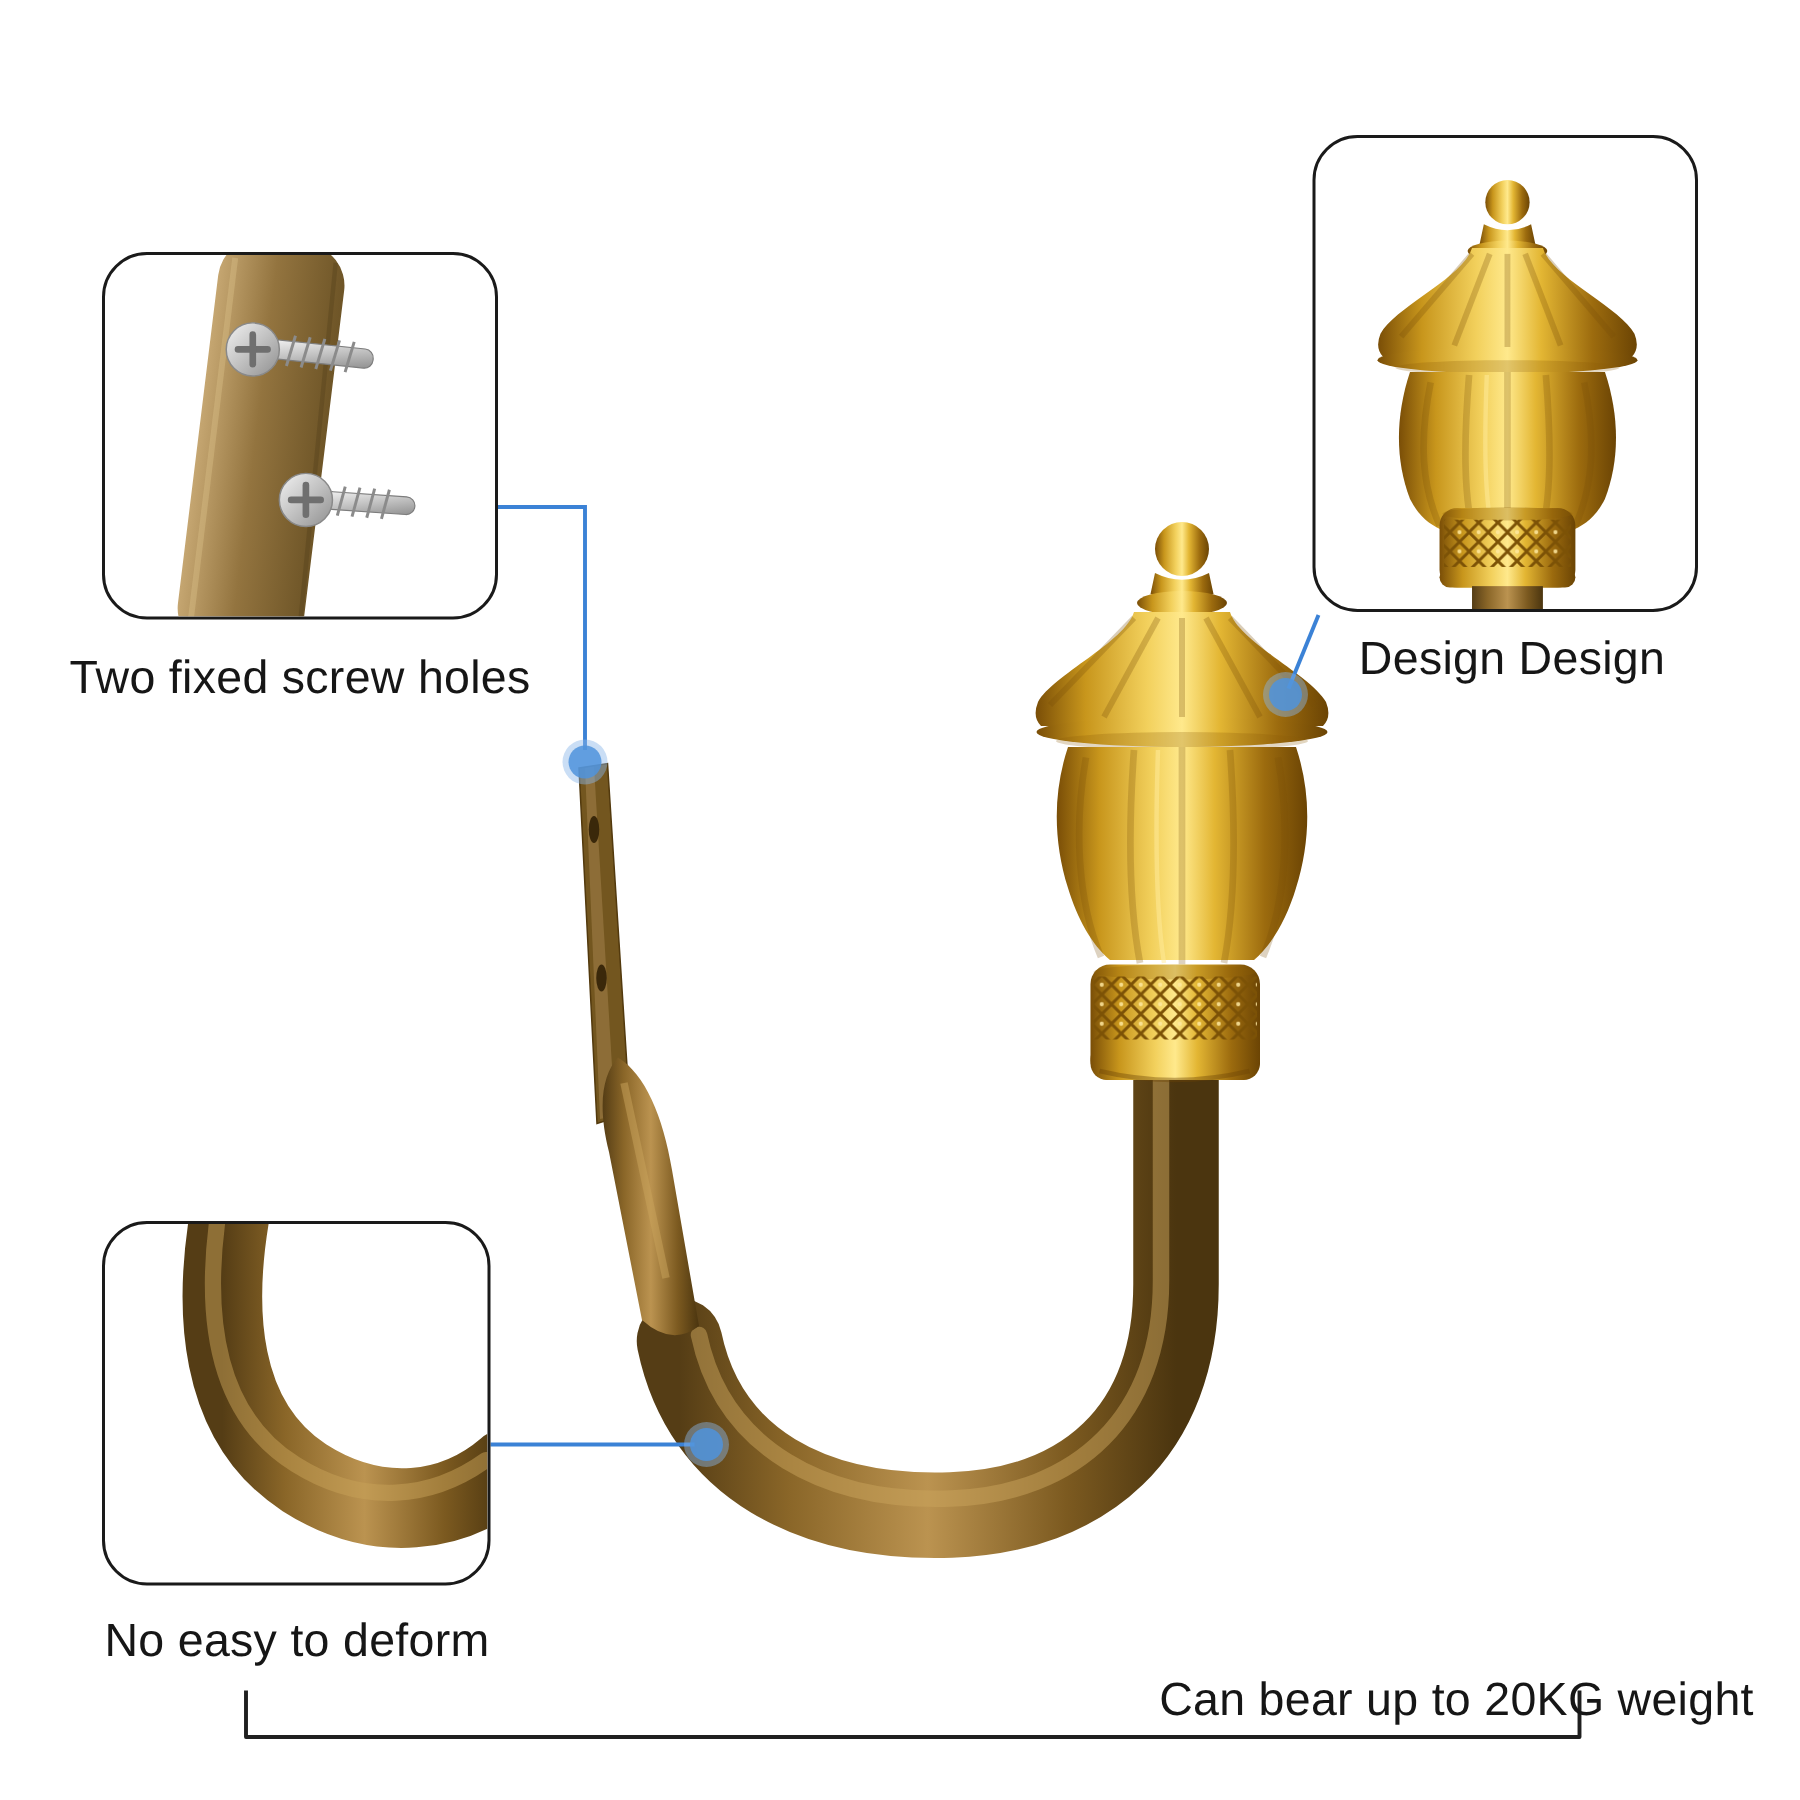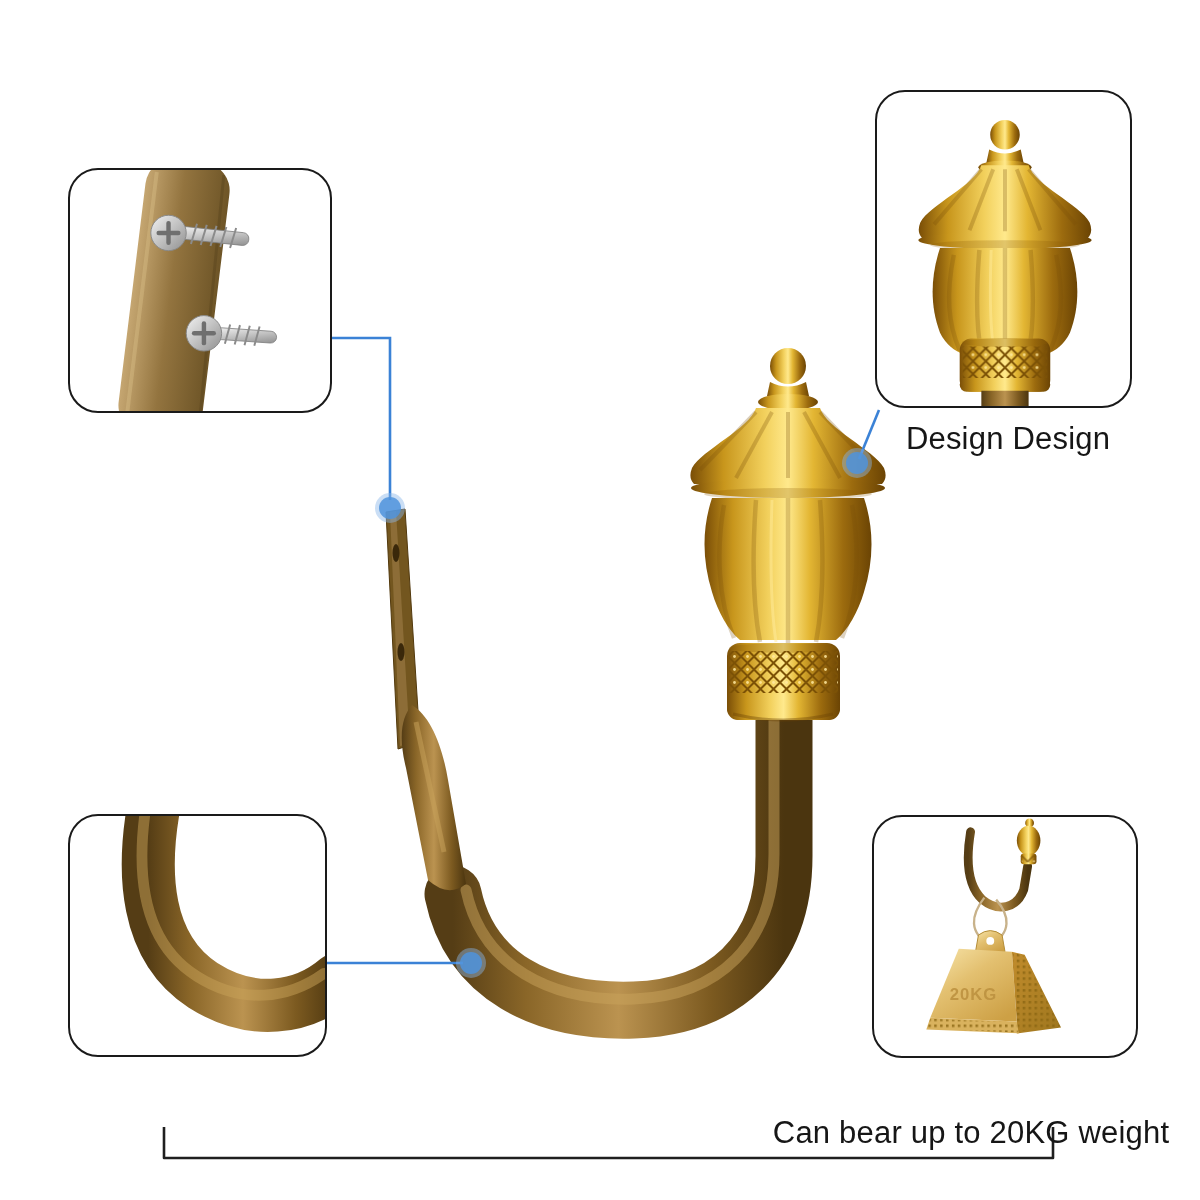--- a/index.html
+++ b/index.html
@@ -227,39 +227,19 @@
 
   <div class="callout-box" style="left:68px;top:814px;width:259px;height:243px;">
     <svg viewBox="0 0 259 243">
       <g>
         <path d="M88,-25 C70,60 78,135 135,172 C185,204 237,196 272,166" fill="none" stroke="url(#gBronze)" stroke-width="54" stroke-linecap="round"></path>
         <path d="M79,-22 C65,58 73,128 129,163 C175,192 222,186 258,160" fill="none" stroke="#c7a258" stroke-width="11" opacity="0.5" stroke-linecap="round"></path>
       </g>
     </svg>
   </div>
 
-  <div class="callout-box" style="left:872px;top:815px;width:266px;height:243px;">
-    <svg viewBox="0 0 266 243">
-      <g>
-        <path d="M98,15 C93,45 95,70 110,84 C126,97 145,93 152,74 L156,50" fill="none" stroke="url(#gBronze)" stroke-width="9" stroke-linecap="round"></path>
-        <circle cx="158" cy="6" r="4.5" fill="url(#gGold)"></circle>
-        <ellipse cx="157" cy="24" rx="12" ry="15" fill="url(#gGold)"></ellipse>
-        <rect x="149" y="37" width="16" height="11" rx="3" fill="url(#gGold)"></rect>
-        <rect x="150" y="39" width="14" height="7" fill="url(#pKnurl)" opacity="0.7"></rect>
-      </g>
-      <path d="M112,82 C98,100 96,118 118,130 C140,118 138,100 124,84" fill="none" stroke="#c8b28a" stroke-width="2.4"></path>
-      <g>
-        <path d="M106,120 Q118,111 130,120 L133,137 L103,137 Z" fill="url(#gWeight)" stroke="#b28b35" stroke-width="1"></path>
-        <circle cx="118" cy="126" r="4" fill="#ffffff"></circle>
-        <path d="M86,134 L140,137 L145,208 L57,204 Z" fill="url(#gWeight)"></path>
-        <path d="M140,137 L153,140 L190,214 L145,220 L145,208 Z" fill="url(#gWeightSide)"></path>
-        <path d="M141,138 L152,141 L189,213 L146,218 Z" fill="url(#pDots)"></path>
-        <path d="M57,204 L145,208 L147,220 L53,216 Z" fill="#d9b25e"></path>
-        <path d="M57,205 L145,209 L146,219 L54,215 Z" fill="url(#pDots)"></path>
-        <text x="101" y="186" text-anchor="middle" font-size="17" font-weight="bold" letter-spacing="1" fill="#bd9240" opacity="0.9">20KG</text>
-      </g>
-    </svg>
-  </div>
-
+
+  <div class="caption" style="left:28px;top:434px;width:344px;">Two fixed screw holes</div>
   <div class="caption" style="left:858px;top:421px;width:300px;">Design Design</div>
+  <div class="caption" style="left:28px;top:1076px;width:340px;">No easy to deform</div>
   <div class="caption" style="left:770px;top:1079px;width:402px;margin-top:36px;">Can bear up to 20KG weight</div>
 
 </div>
 
 </body></html>

